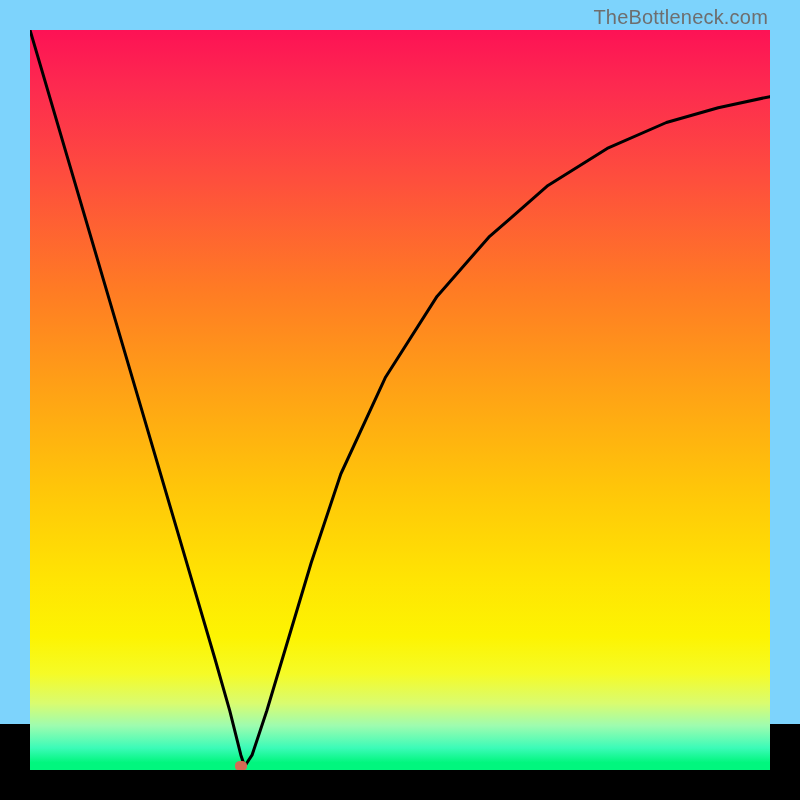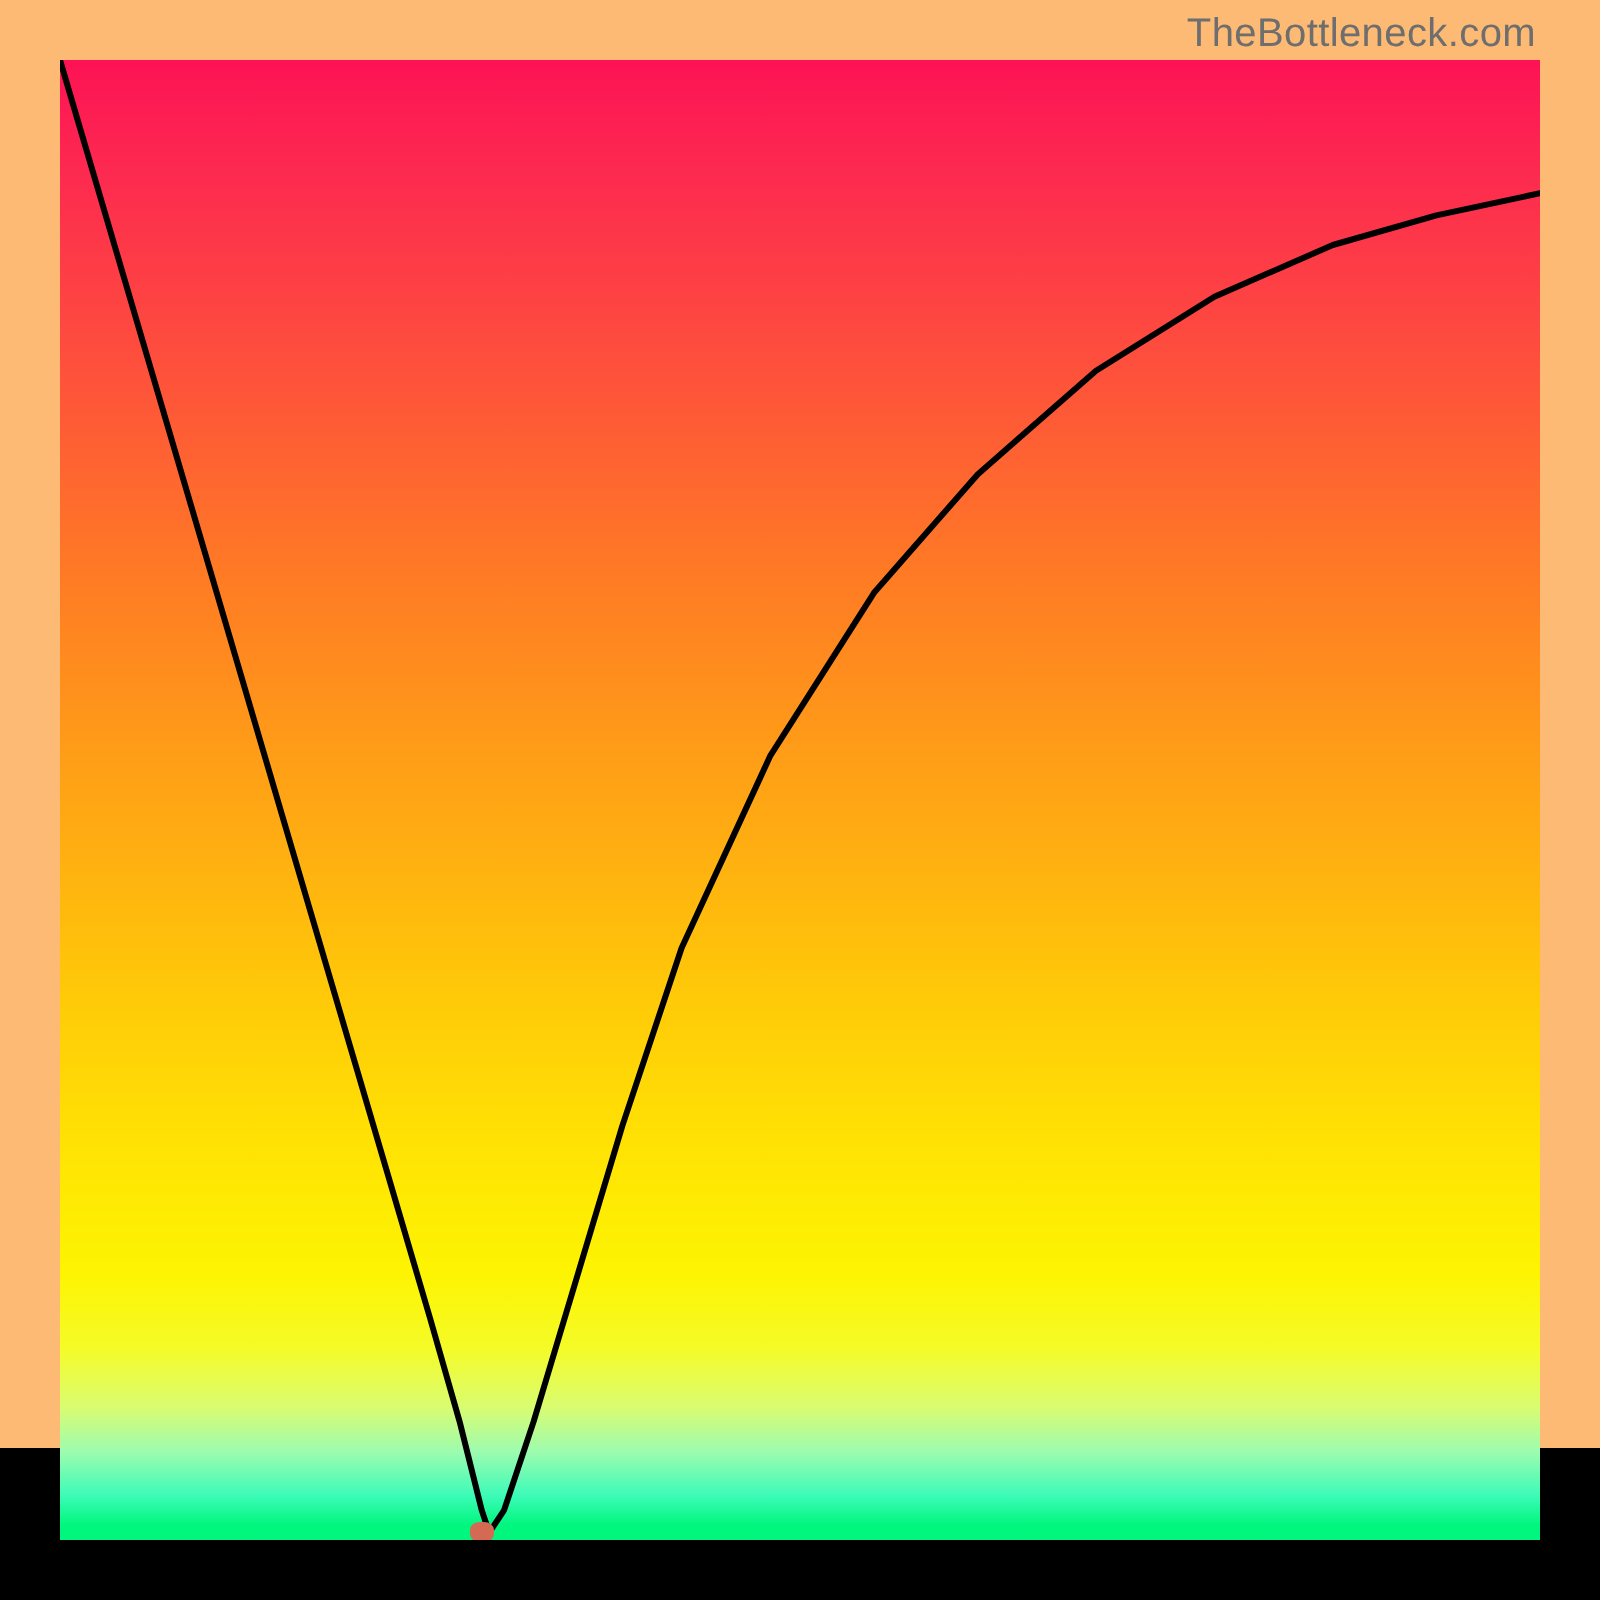--- a/index.html
+++ b/index.html
@@ -8,21 +8,21 @@
     width: 800px;
     height: 800px;
     background: #000;
     overflow: hidden;
     font-family: Arial, Helvetica, sans-serif;
   }
   .frame {
     position: relative;
     width: 800px;
     height: 724px;
-    background: #fdba74;
+    background: #7dd3fc;
   }
   .plot-area {
     position: absolute;
     left: 30px;
     top: 30px;
     width: 740px;
     height: 740px;
     overflow: hidden;
   }
   .gradient-bg {

